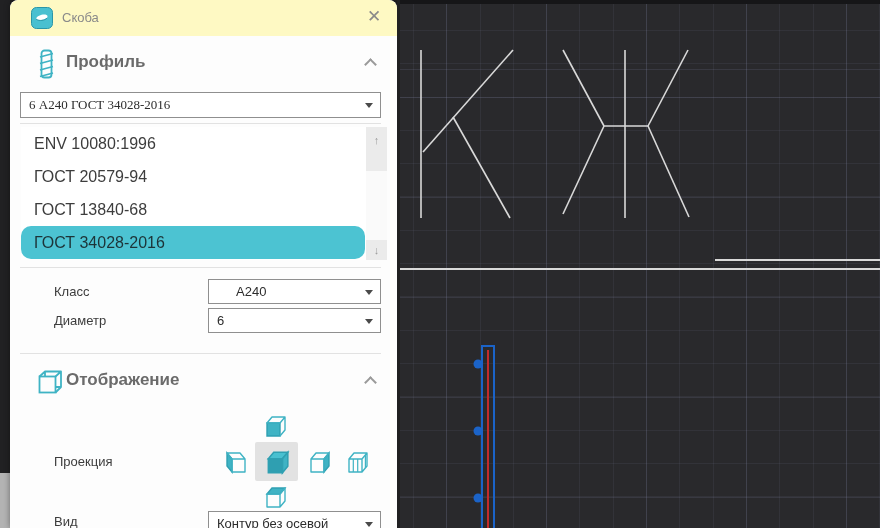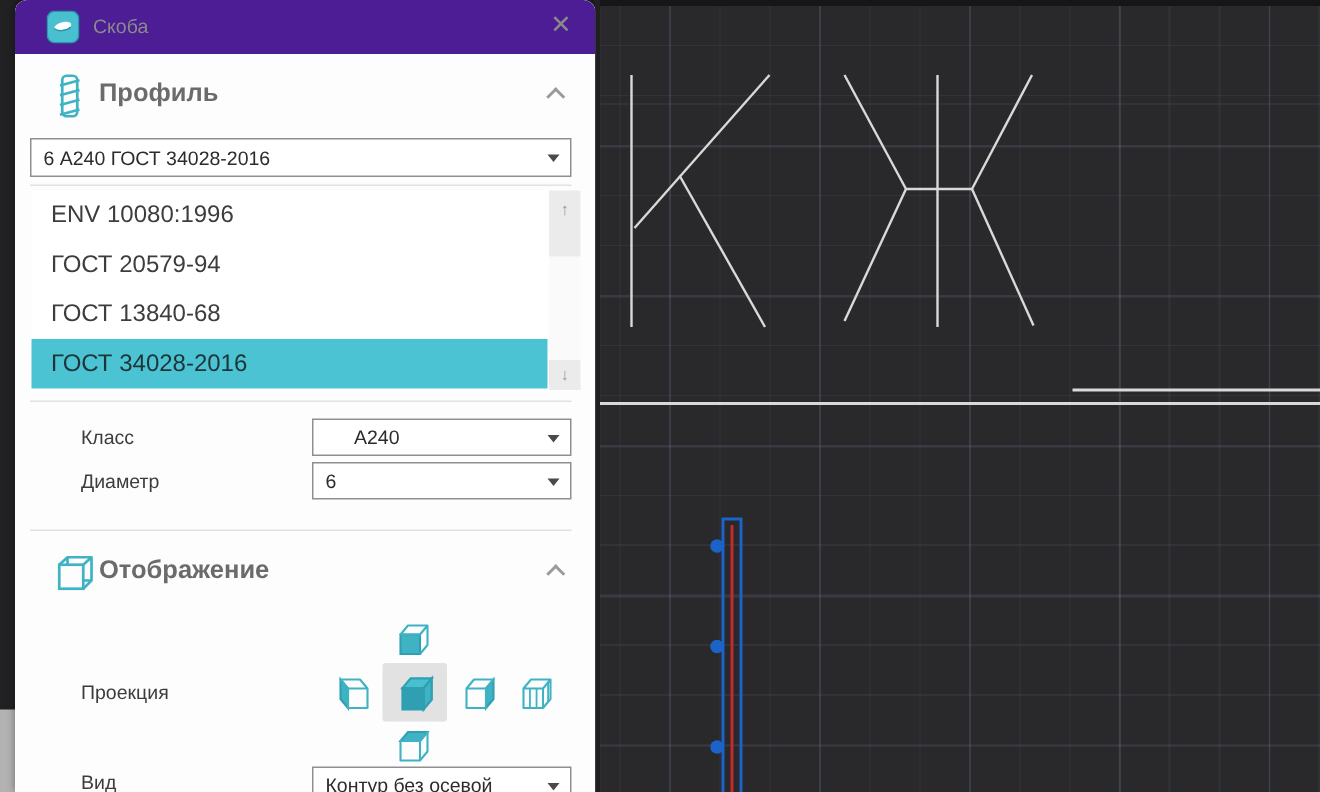--- a/index.html
+++ b/index.html
@@ -6,48 +6,48 @@
     font-family:"Liberation Sans",sans-serif;background:#1e1e20;}
   *{box-sizing:border-box;}
 
   
   .edge-strip{position:absolute;left:0;top:0;width:10px;height:528px;background:#212123;}
   .edge-strip-bottom{position:absolute;left:0;top:473px;width:10px;height:55px;background:#b3b3b3;}
 
   
   .panel{position:absolute;left:10px;top:0;width:387px;height:528px;background:#fdfdfd;
     border-radius:8px 8px 0 0;overflow:hidden;box-shadow:0 0 6px rgba(0,0,0,.4);}
-  .titlebar{position:absolute;left:0;top:0;width:100%;height:36px;background:#4c1d95;
+  .titlebar{position:absolute;left:0;top:0;width:100%;height:36px;background:#fef9c3;
     border-radius:8px 8px 0 0;padding-left:16px;}
   .app-logo{position:absolute;left:21px;top:7px;width:22px;height:22px;}
   .panel-title{position:absolute;left:52px;top:10px;font-size:13px;color:#8a8a8a;}
   .close-x{position:absolute;right:12px;top:6px;width:22px;height:22px;font-size:17px;
     color:#8a8a8a;text-align:center;line-height:22px;cursor:pointer;}
 
   .section-header{position:absolute;left:0;width:100%;height:40px;}
   .sec-profile{top:46px;text-decoration:underline;}
   .sec-display{top:364px;}
   .sec-icon{position:absolute;left:24px;top:2px;}
   .sec-title{position:absolute;left:56px;top:6px;font-size:17px;font-weight:bold;color:#6b6b6b;}
   .chevron-up{position:absolute;right:22px;top:14px;width:9px;height:9px;
     border-top:2px solid #9a9a9a;border-right:2px solid #9a9a9a;transform:rotate(-45deg);cursor:pointer;}
 
   .combo{position:absolute;background:#fff;border:1px solid #8f8f8f;font-size:13px;color:#2c2c2c;
     padding:0 22px 0 8px;display:flex;align-items:center;cursor:pointer;white-space:nowrap;overflow:hidden;}
   .combo .darrow{position:absolute;right:7px;top:50%;margin-top:-2px;width:0;height:0;
     border-left:4.5px solid transparent;border-right:4.5px solid transparent;border-top:5px solid #4a4a4a;}
-  .profile-combo{left:10px;top:92px;width:361px;height:26px;}
+  .profile-combo{left:10px;top:92px;width:361px;height:26px;font-family:Liberation Serif, serif;}
 
   .sep{position:absolute;left:10px;width:361px;height:1px;background:#e2e2e2;}
   .sep1{top:123px;} .sep2{top:267px;} .sep3{top:353px;}
 
   .std-list{position:absolute;left:11px;top:127px;width:366px;height:133px;background:#fff;}
   .list-item{position:absolute;left:0;width:344px;height:33px;line-height:33px;padding-left:13px;
     font-size:16px;color:#3d3d3d;cursor:pointer;white-space:nowrap;}
-  .list-item.selected{background:#4cc3d2;color:#1d3438;}
+  .list-item.selected{background:#4cc3d2;color:#1d3438;border-radius:10px;}
   .scrollbar{position:absolute;left:345px;top:0;width:21px;height:133px;background:#fafafa;}
   .scroll-btn{position:absolute;left:0;width:21px;background:#ebebeb;color:#9a9a9a;font-size:11px;
     text-align:center;cursor:pointer;}
   .scroll-up{top:0;height:44px;line-height:26px;}
   .scroll-down{bottom:0;height:20px;line-height:20px;}
 
   .field-label{position:absolute;left:10px;font-size:13px;color:#3c3c3c;margin-left:34px;}
   .lbl-class{top:284px;} .lbl-diam{top:313px;} .lbl-proj{top:454px;} .lbl-view{top:514px;}
   .class-combo{left:198px;top:279px;width:173px;height:25px;padding-left:27px;}
   .diam-combo{left:198px;top:308px;width:173px;height:25px;}

